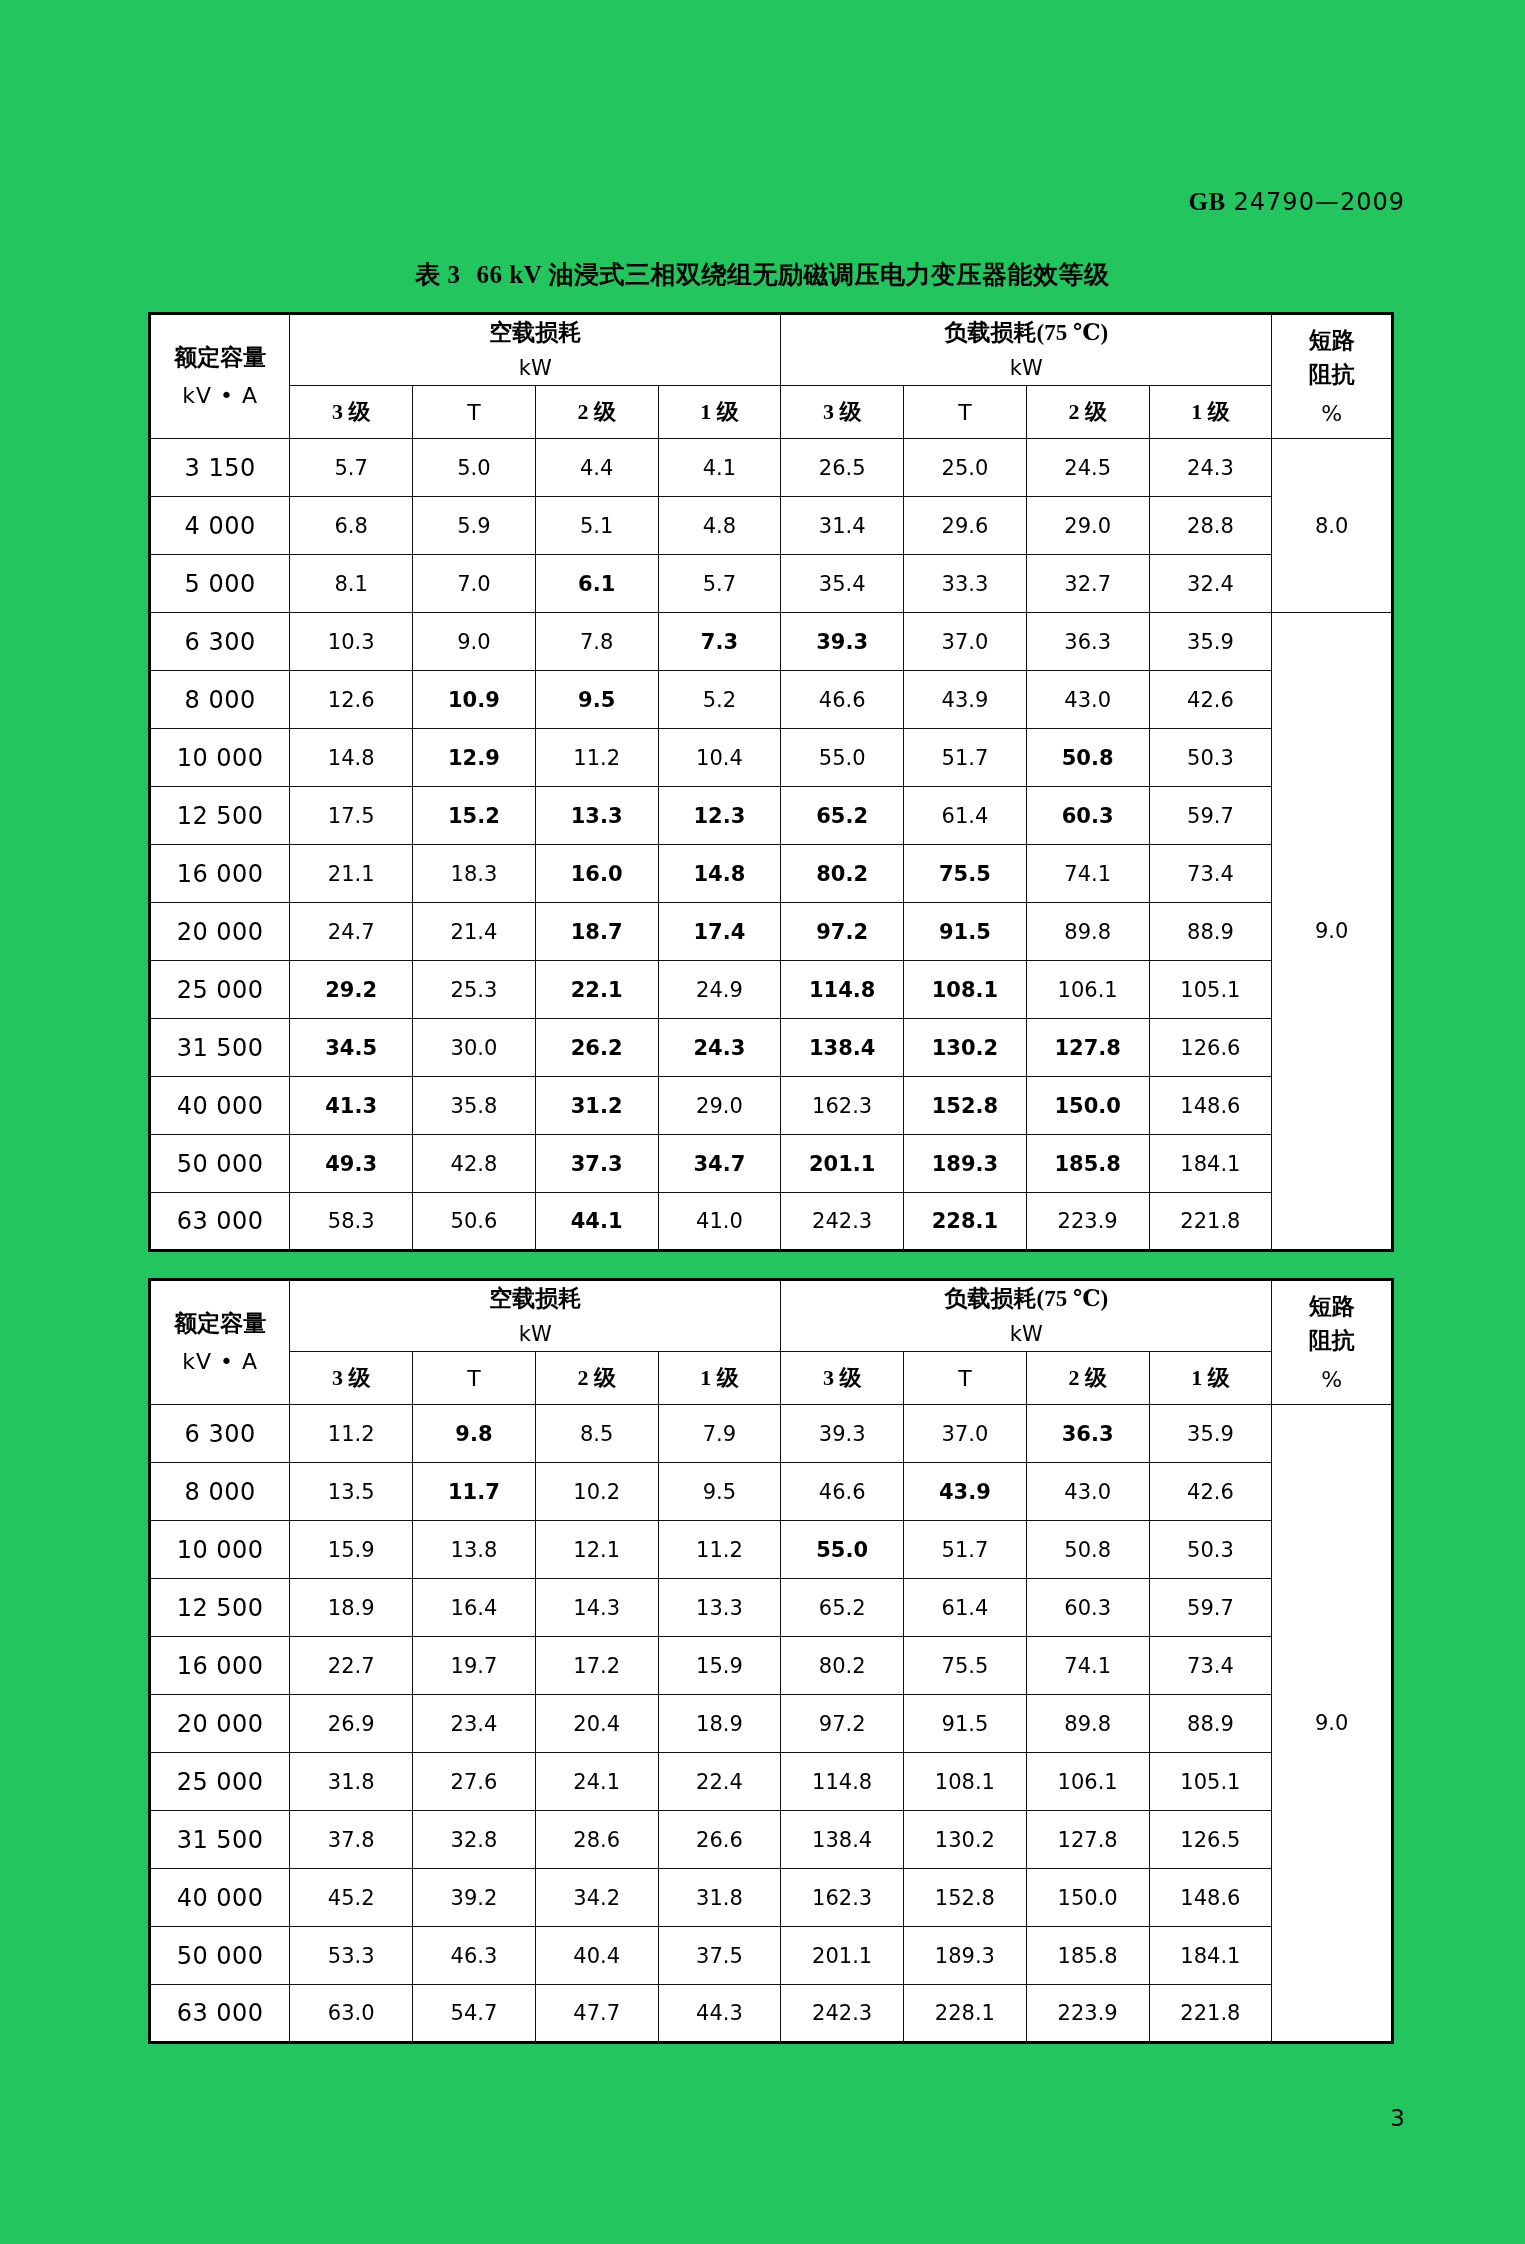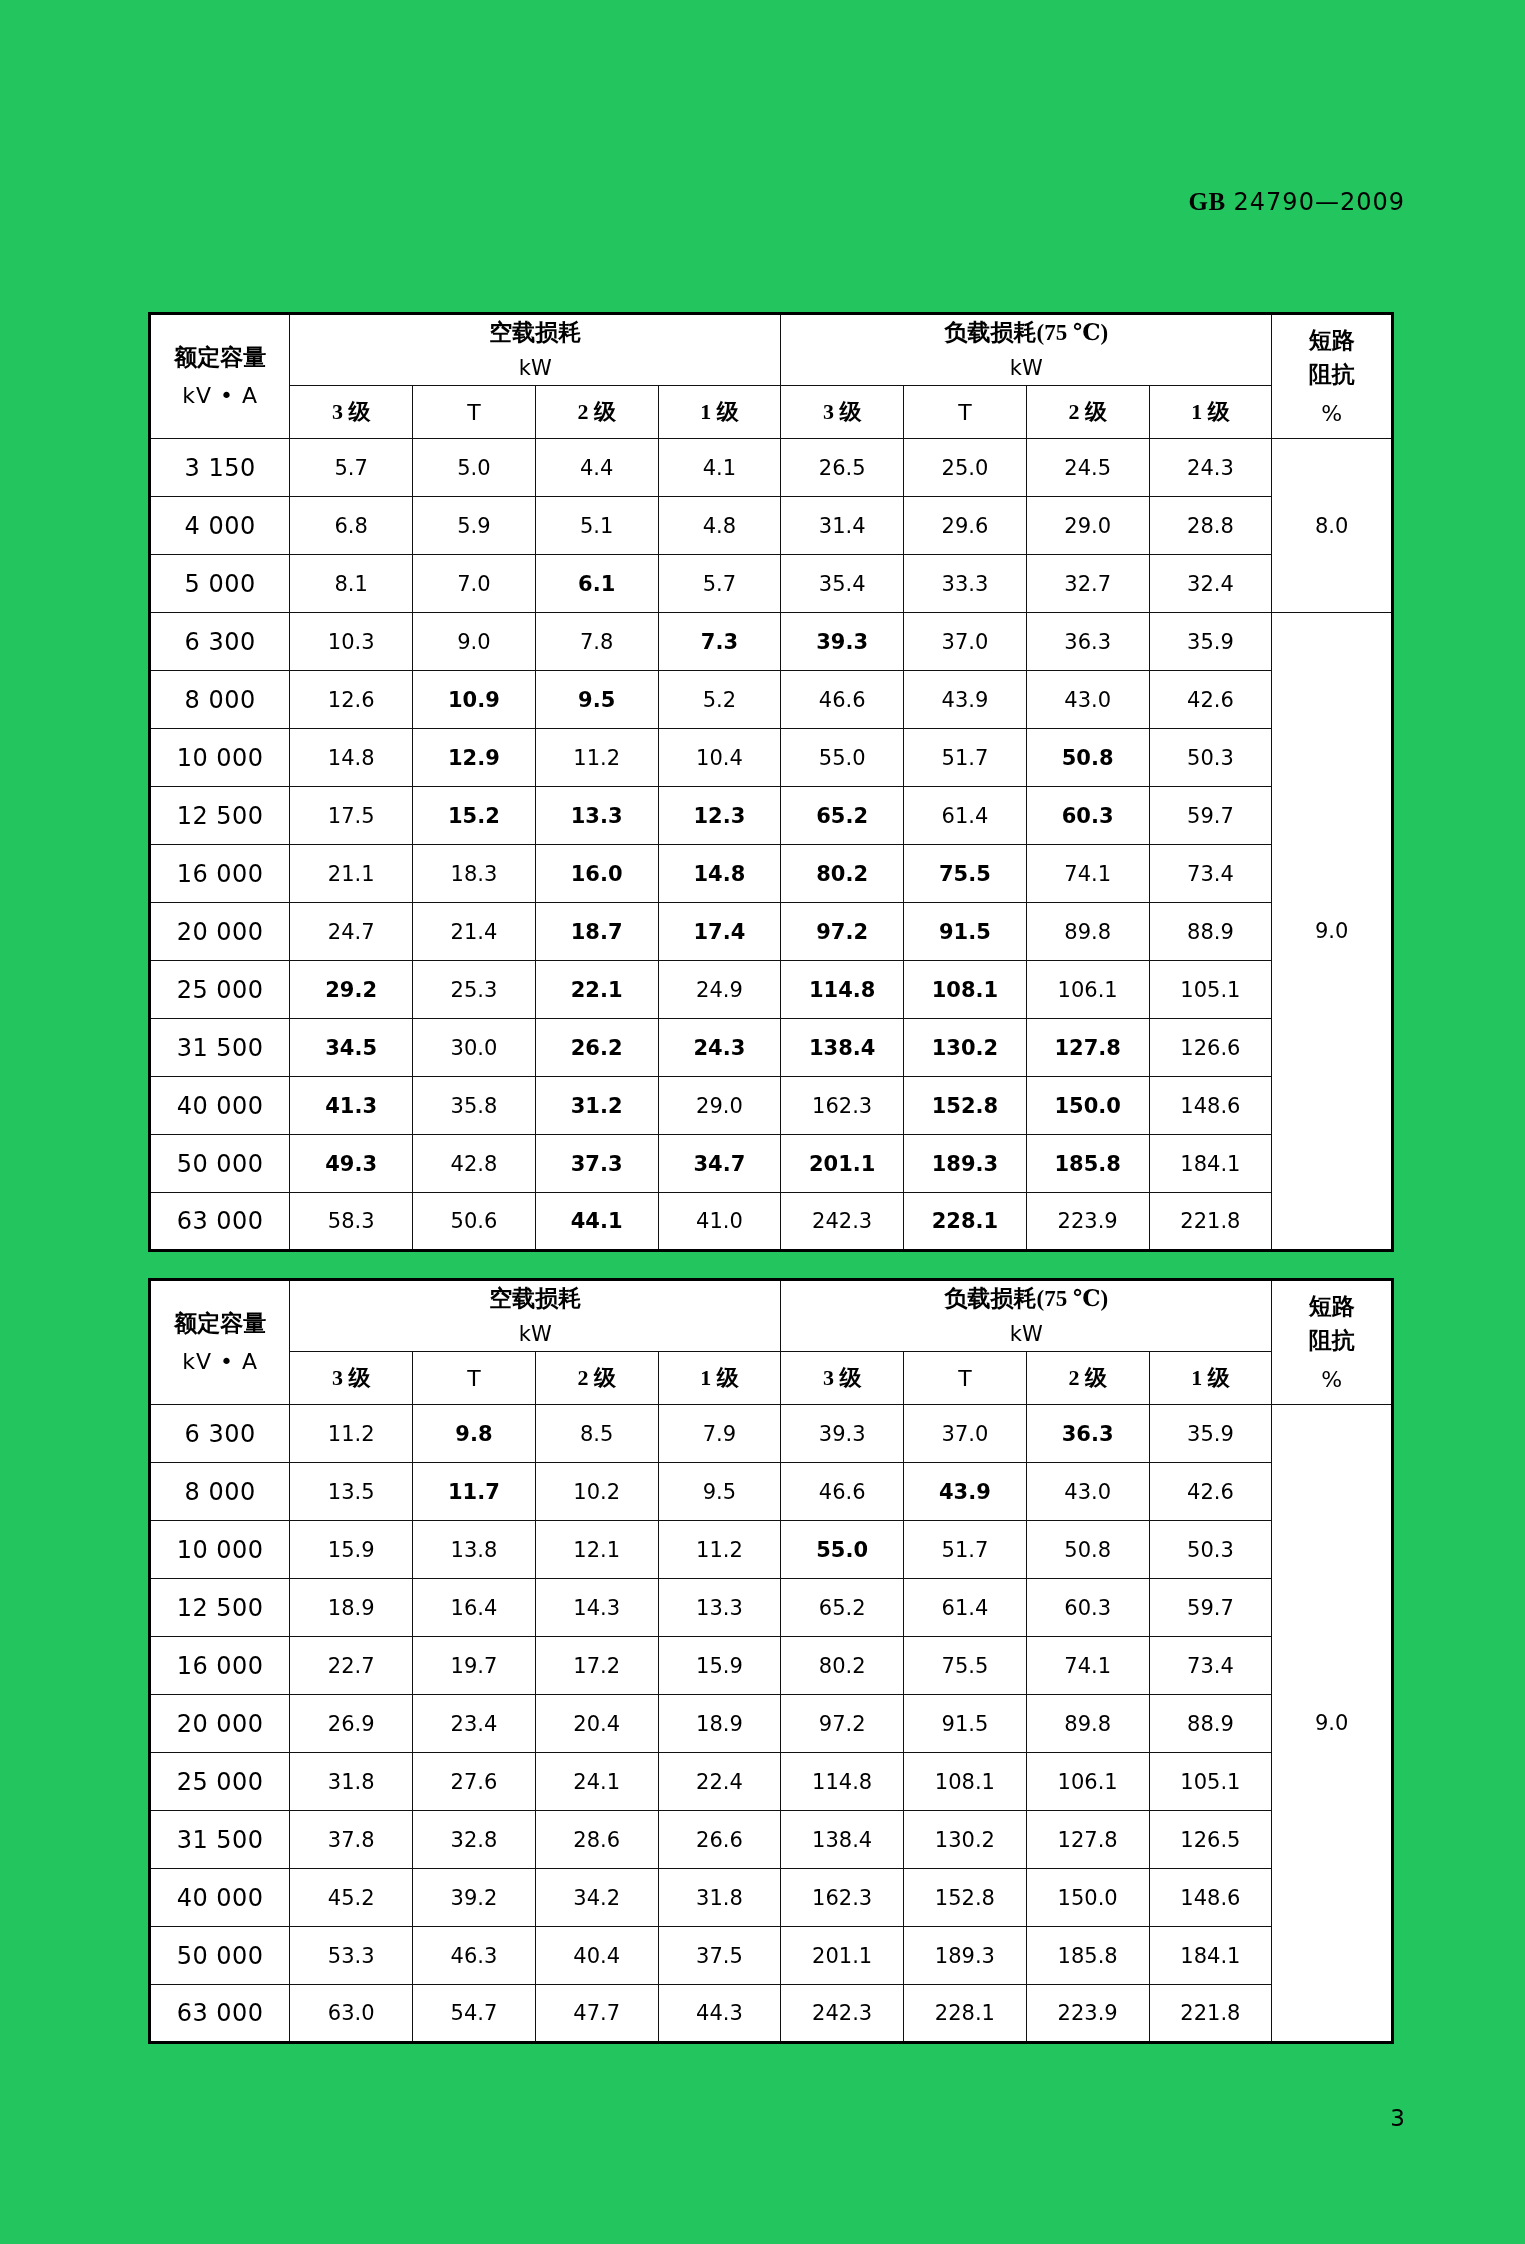--- a/index.html
+++ b/index.html
@@ -154,20 +154,23 @@
 </style>
 </head>
 <body>
 
 <div class="page">
 
   <div class="std-header">
     <span class="gb">GB</span><span class="num">24790—2009</span>
   </div>
 
+  <div class="table-caption caption-3">
+    <span class="caption-label">表 3</span><span>66 kV 油浸式三相双绕组无励磁调压电力变压器能效等级</span>
+  </div>
 
   <div class="tbl-wrap wrap-3">
     <table class="eff">
       <colgroup>
         <col class="c-cap">
           <col class="c-d">
           <col class="c-d">
           <col class="c-d">
           <col class="c-d">
         <col class="c-d">

